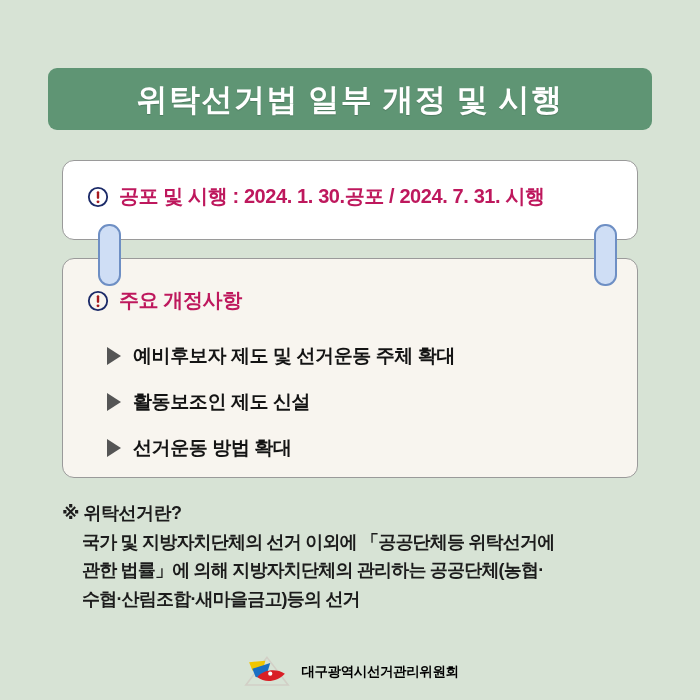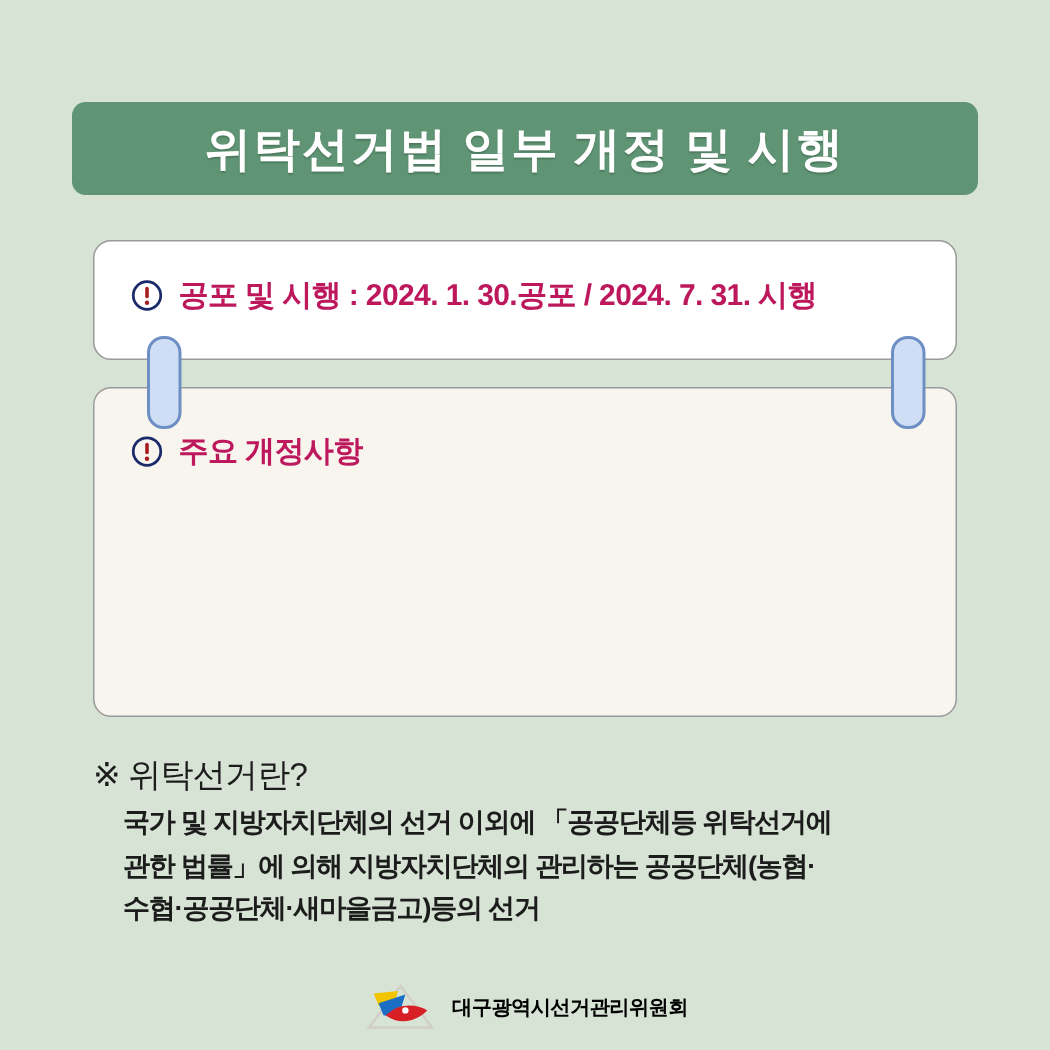--- a/index.html
+++ b/index.html
@@ -144,22 +144,22 @@
 
   
   .footnote {
     position: absolute;
     left: 62px;
     top: 500px;
     width: 600px;
     color: #1c1c1c;
   }
   .foot-title {
-    font-size: 22px;
-    font-weight: normal;
+    font-size: 18px;
+    font-weight: bold;
     letter-spacing: -0.5px;
     line-height: 1.55;
   }
   .foot-body {
     margin-left: 20px;
     font-size: 18px;
     font-weight: bold;
     letter-spacing: -0.8px;
     line-height: 1.58;
   }
@@ -211,31 +211,45 @@
   <div class="card card-bottom">
     <div class="card-head head-bottom">
       <svg class="excl-icon" viewBox="0 0 24 24">
         <circle cx="12" cy="12" r="10" fill="none" stroke="#1b2a68" stroke-width="2"></circle>
         <rect x="10.7" y="5.6" width="2.6" height="8.4" rx="1.3" fill="#a61b20"></rect>
         <circle cx="12" cy="17.3" r="1.6" fill="#a61b20"></circle>
       </svg>
       <span class="head-label">주요 개정사항</span>
     </div>
 
+    <div class="bullets">
+      <div class="bullet-row">
+        <span class="bullet-tri"></span>
+        <span class="bullet-text">예비후보자 제도 및 선거운동 주체 확대</span>
+      </div>
+      <div class="bullet-row">
+        <span class="bullet-tri"></span>
+        <span class="bullet-text">활동보조인 제도 신설</span>
+      </div>
+      <div class="bullet-row">
+        <span class="bullet-tri"></span>
+        <span class="bullet-text">선거운동 방법 확대</span>
+      </div>
+    </div>
   </div>
 
   <div class="footnote">
     <div class="foot-title">
       <span>※</span>
       <span>위탁선거란?</span>
     </div>
     <div class="foot-body">
       <div>국가 및 지방자치단체의 선거 이외에 「공공단체등 위탁선거에</div>
       <div>관한 법률」에 의해 지방자치단체의 관리하는 공공단체(농협·</div>
-      <div>수협·공공단체·새마을금고)등의 선거</div>
+      <div>수협·산림조합·새마을금고)등의 선거</div>
     </div>
   </div>
 
   <div class="footer">
     <svg class="logo-mark" viewBox="0 0 64 48">
       <polygon points="32,6 58,40 6,40" fill="none" stroke="#d2cfc6" stroke-width="2"></polygon>
       <path d="M10 12 L30 10 L26 24 L14 22 Z" fill="#f2c500"></path>
       <path d="M14 20 L36 13 L30 32 L18 30 Z" fill="#1a6fc4"></path>
       <path d="M20 30 C30 20, 44 20, 54 26 C44 36, 30 38, 20 30 Z" fill="#d91f26"></path>
       <circle cx="36" cy="26" r="2.6" fill="#ffffff"></circle>

